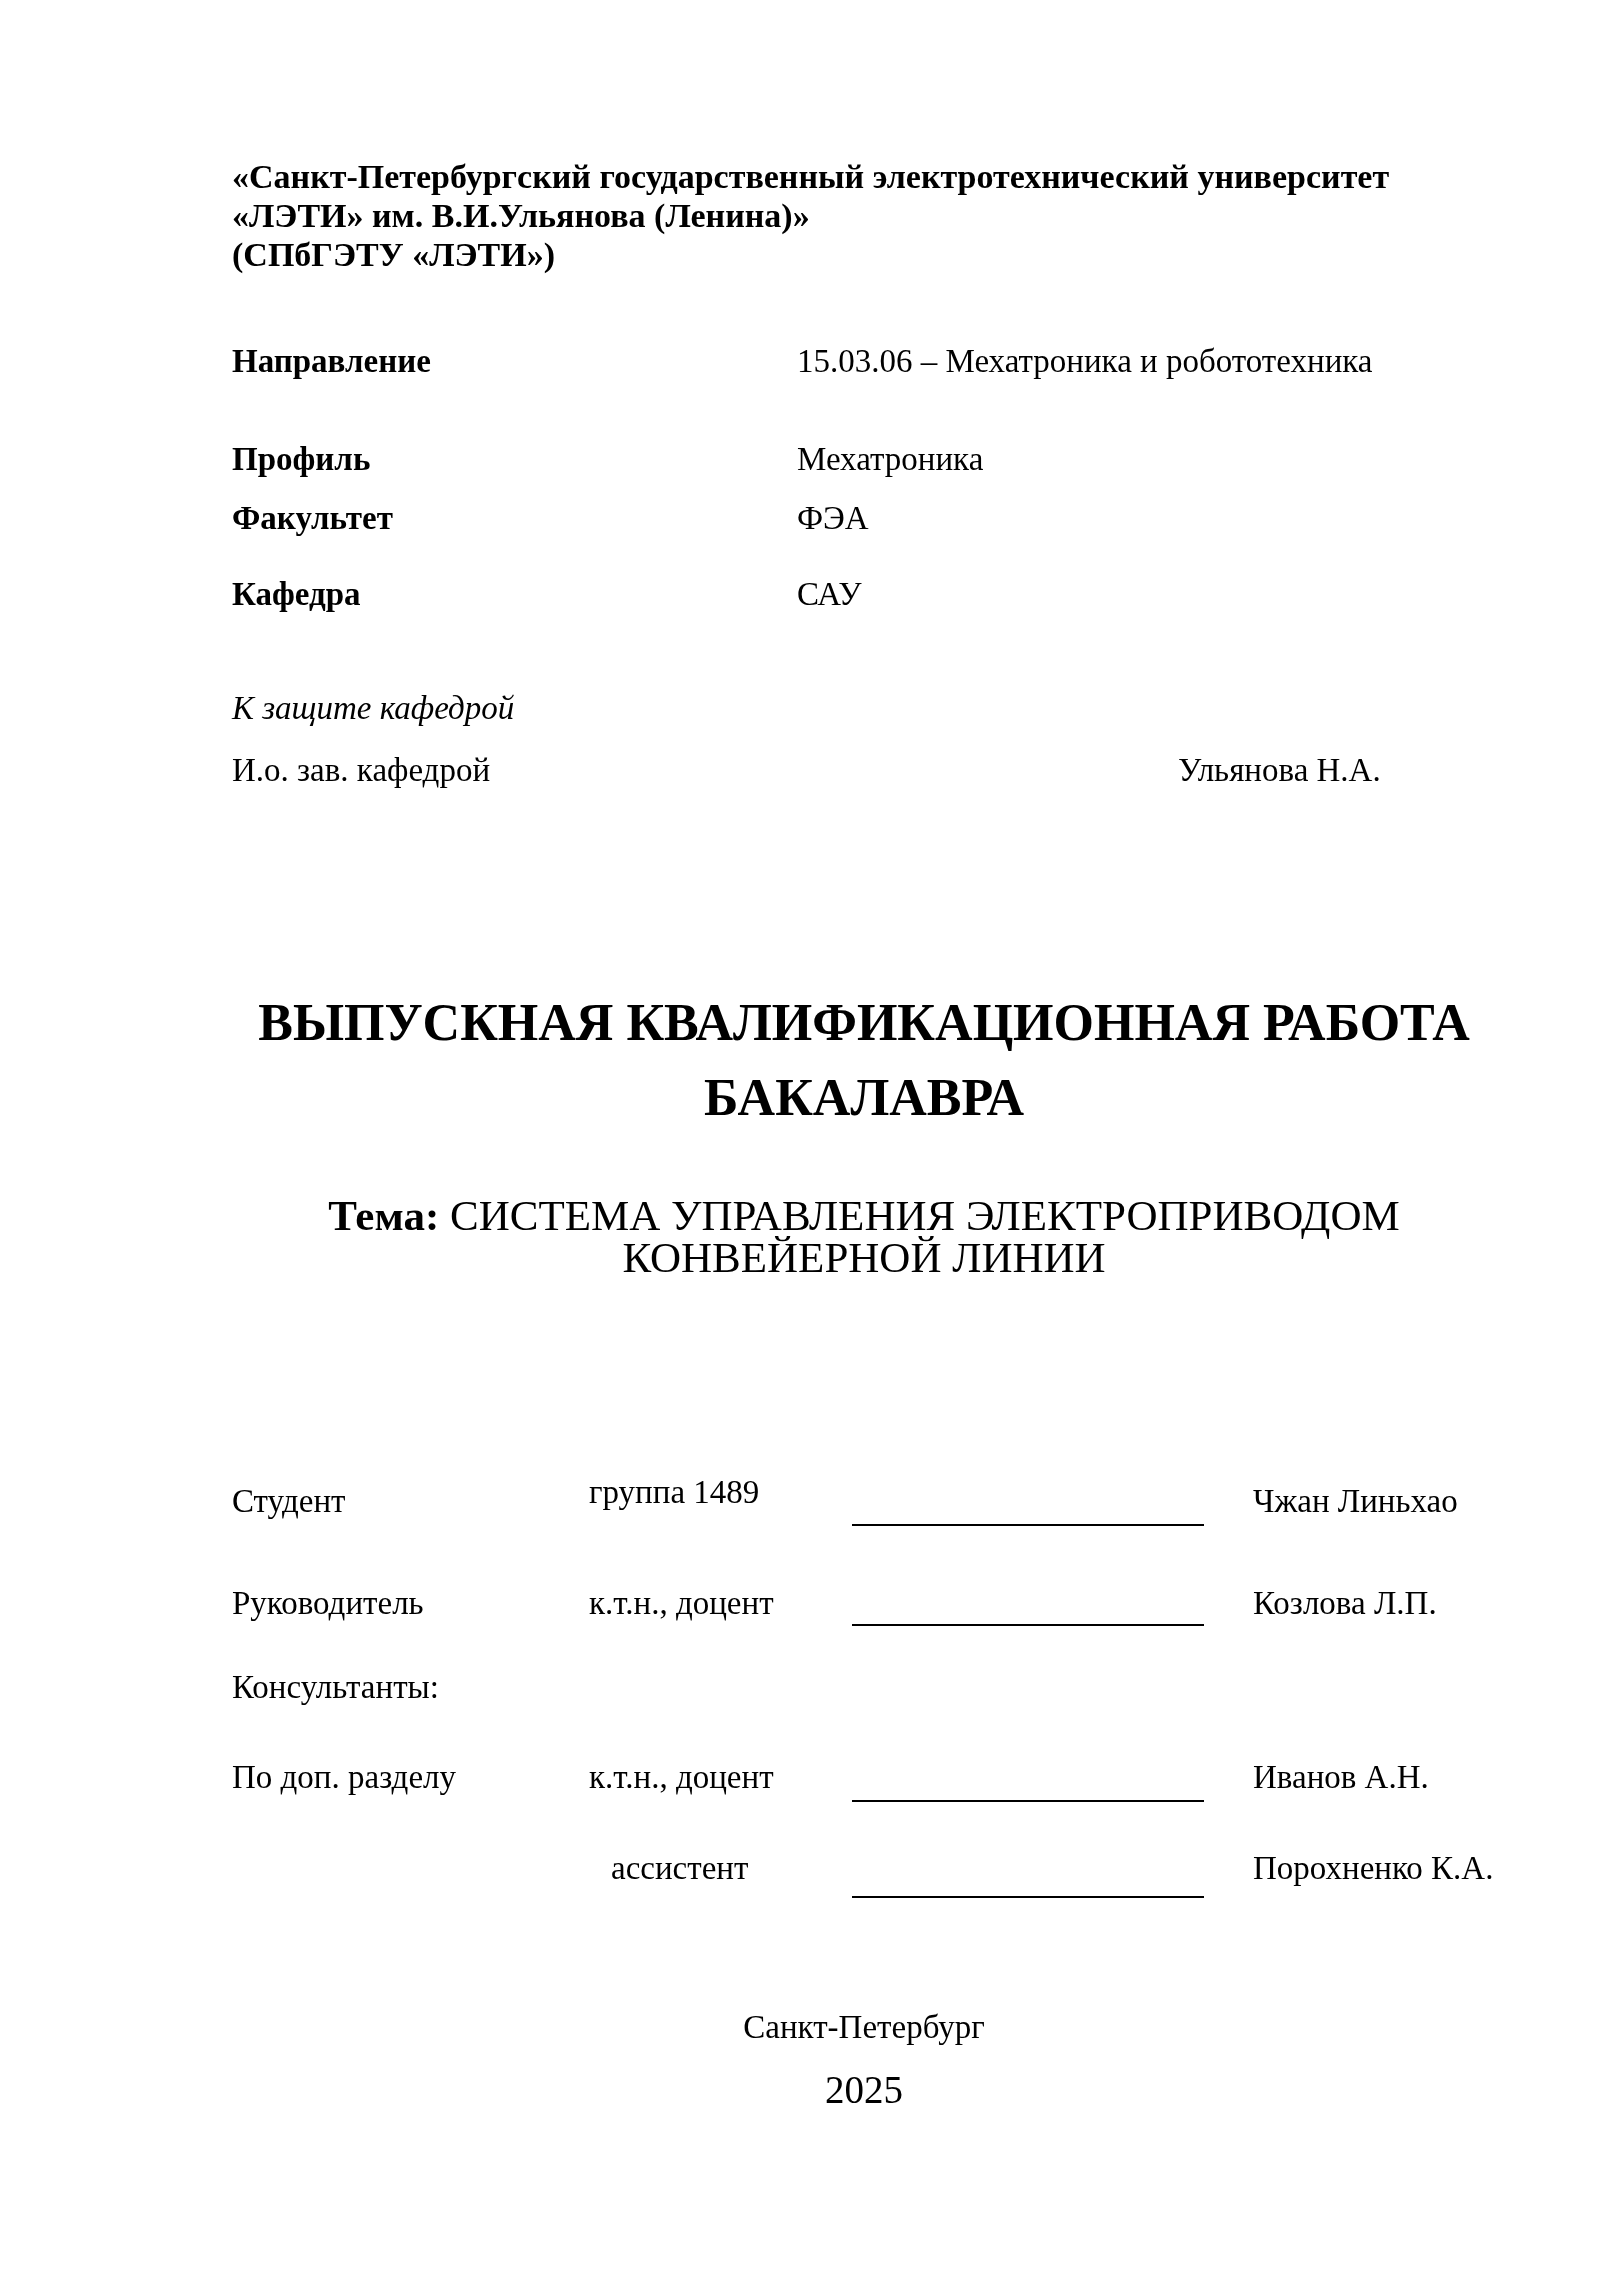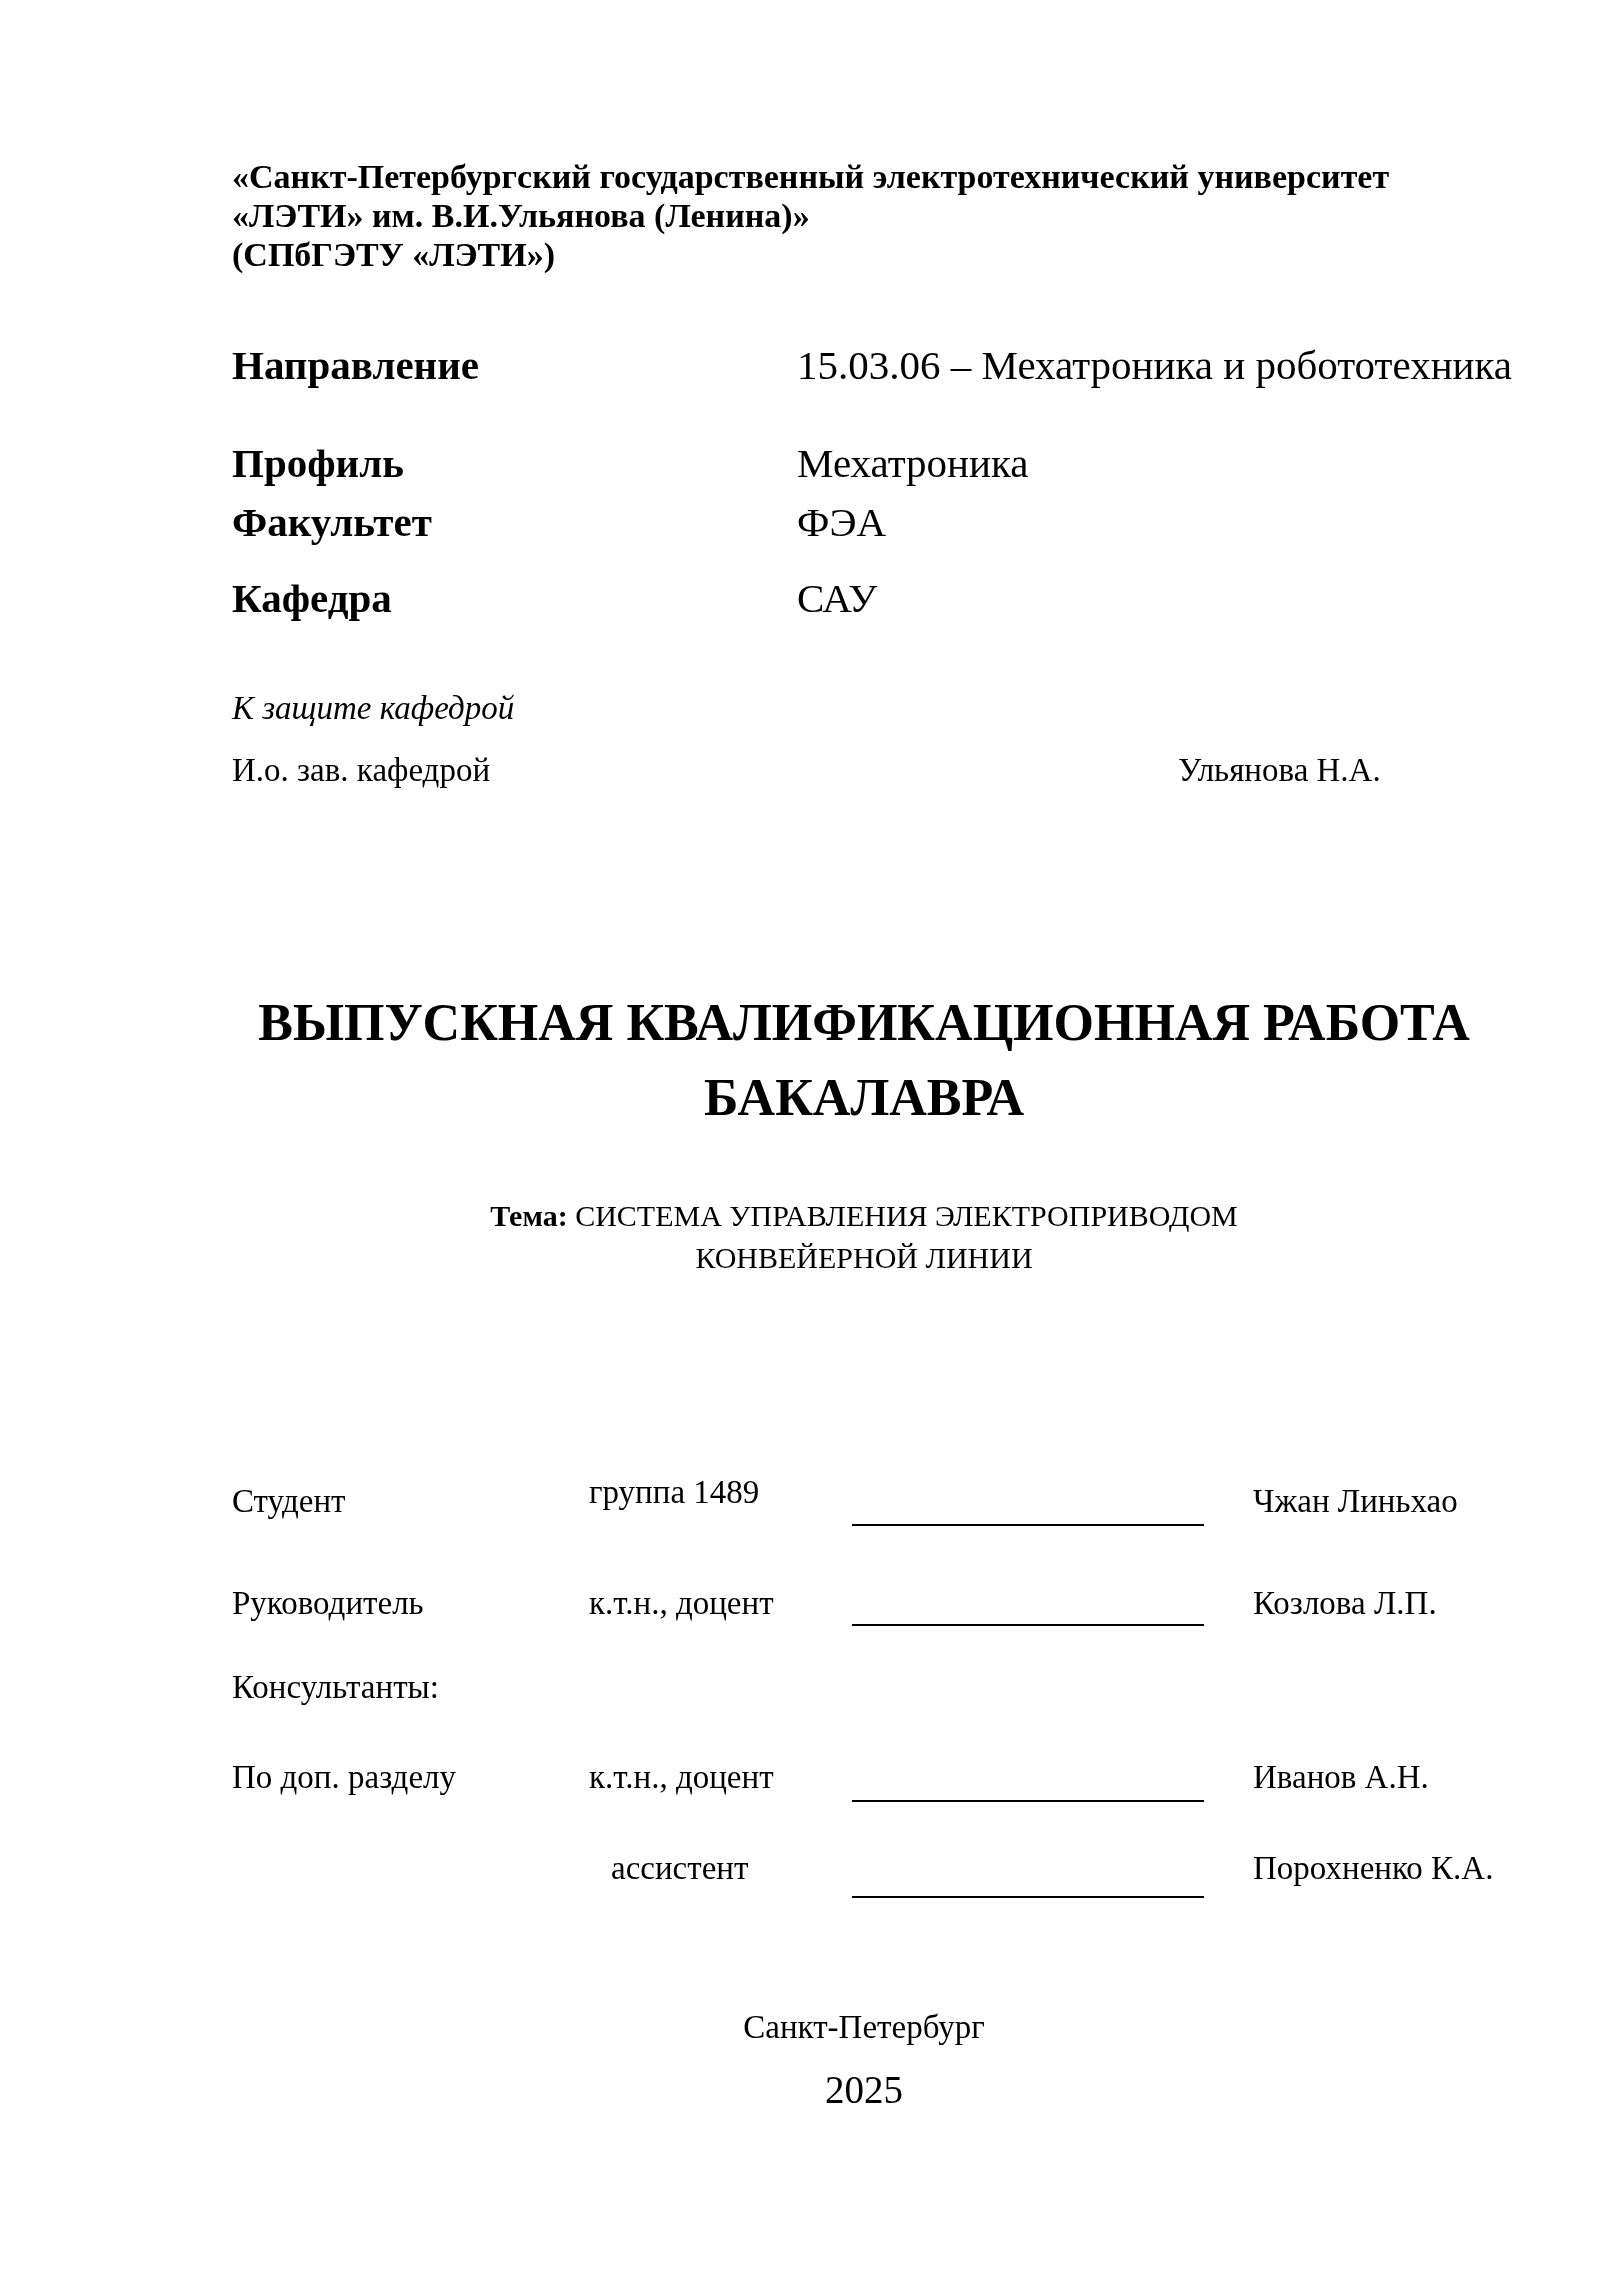--- a/index.html
+++ b/index.html
@@ -28,21 +28,21 @@
   
   .uni-header {
     top: 157px;
     font-size: 34px;
     line-height: 39px;
     font-weight: bold;
     text-align: left;
   }
 
   
-  .field-row { left: 232px; width: 1264px; font-size: 41px; line-height: 1; }
+  .field-row { left: 232px; width: 1264px; font-size: 33px; line-height: 1; }
   .field-row .field-label { font-weight: bold; }
   .field-row .field-value { position: absolute; left: 565px; top: 0; font-weight: normal; }
   .fr0 { top: 345px; }
   .fr1 { top: 423px; margin-top: 20px; }
   .fr2 { top: 502px; }
   .fr3 { top: 578px; }
 
   
   .admit { top: 692px; left: 232px; font-size: 33px; line-height: 1; font-style: italic; }
   .approver { top: 754px; left: 232px; width: 1264px; font-size: 33px; line-height: 1; }
@@ -53,21 +53,21 @@
     top: 985px;
     font-size: 52px;
     line-height: 75px;
     font-weight: bold;
     text-align: center;
   }
 
   
   .theme {
     top: 1195px;
-    font-size: 30px;
+    font-size: 43px;
     line-height: 42px;
     text-align: center;
   }
 
   
   .sig-row { left: 232px; width: 1264px; font-size: 33px; line-height: 1; }
   .sig-row .sig-qual { position: absolute; left: 357px; top: 0; }
   .sig-row .sig-qual.raised { top: -8.6px; }
   .sig-row .sig-qual.shift { left: 379px; }
   .sig-row .sig-name { position: absolute; left: 1021px; top: 0; }

